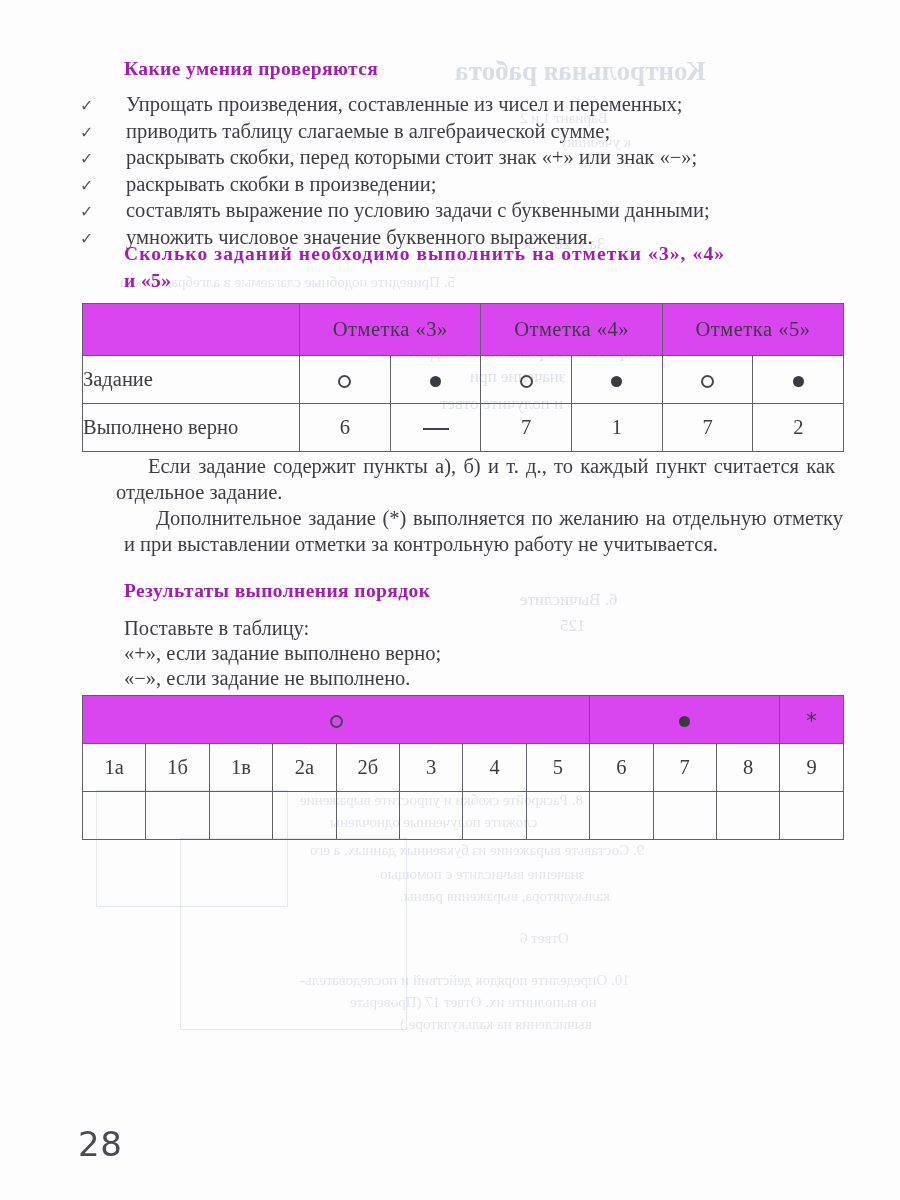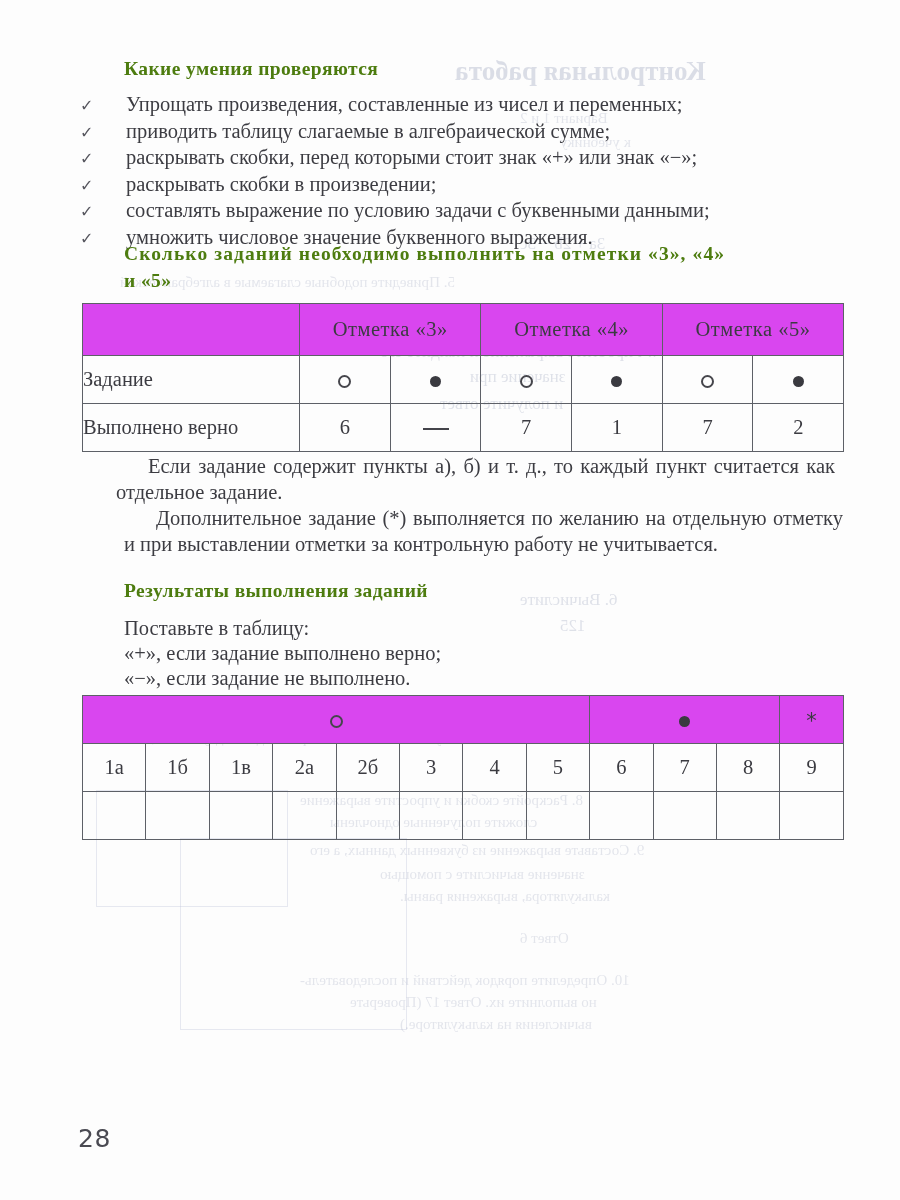--- a/index.html
+++ b/index.html
@@ -56,21 +56,21 @@
     top: 0;
     width: 900px;
   }
 
   .h-sub {
     position: absolute;
     font-family: "Liberation Serif", "DejaVu Serif", serif;
     font-weight: bold;
     font-size: 19.5px;
     letter-spacing: 0.4px;
-    color: #4d7c0f;
+    color: #a21caf;
   }
 
   .skill-list {
     position: absolute;
     left: 78px;
     top: 92px;
     width: 790px;
     list-style: none;
     margin: 0;
     padding: 0;
@@ -181,21 +181,21 @@
     height: 2px;
     background: #44444a;
     vertical-align: middle;
   }
 
   .page-number {
     position: absolute;
     left: 78px;
     top: 1124px;
     font-family: "DejaVu Sans", "Liberation Sans", sans-serif;
-    font-size: 25px;
+    font-size: 34px;
     color: #4a4a52;
     letter-spacing: 0.5px;
   }
 </style>
 </head>
 <body>
 
 <div class="page">
 
   <div class="bleed-layer" id="bleed-layer">
@@ -299,21 +299,21 @@
     </table>
 
     <div class="para" style="left:116px; top:454px; width:719px;">
       <span class="ind"></span><span>Если задание содержит пункты а), б) и т. д., то каждый пункт считается как отдельное задание.</span>
     </div>
 
     <div class="para" style="left:124px; top:506px; width:719px;">
       <span class="ind"></span><span>Дополнительное задание (*) выполняется по желанию на отдельную отметку и при выставлении отметки за контрольную работу не учитывается.</span>
     </div>
 
-    <div class="h-sub" style="left:124px; top:580px;">Результаты выполнения заданий</div>
+    <div class="h-sub" style="left:124px; top:580px;">Результаты выполнения порядок</div>
 
     <div class="plain-line" style="left:124px; top:616px;">Поставьте в таблицу:</div>
     <div class="plain-line" style="left:124px; top:641px;">«+», если задание выполнено верно;</div>
     <div class="plain-line" style="left:124px; top:666px;">«−», если задание не выполнено.</div>
 
     <table class="grid" id="results-table">
       <colgroup id="results-colgroup">
           <col>
           <col>
           <col>

